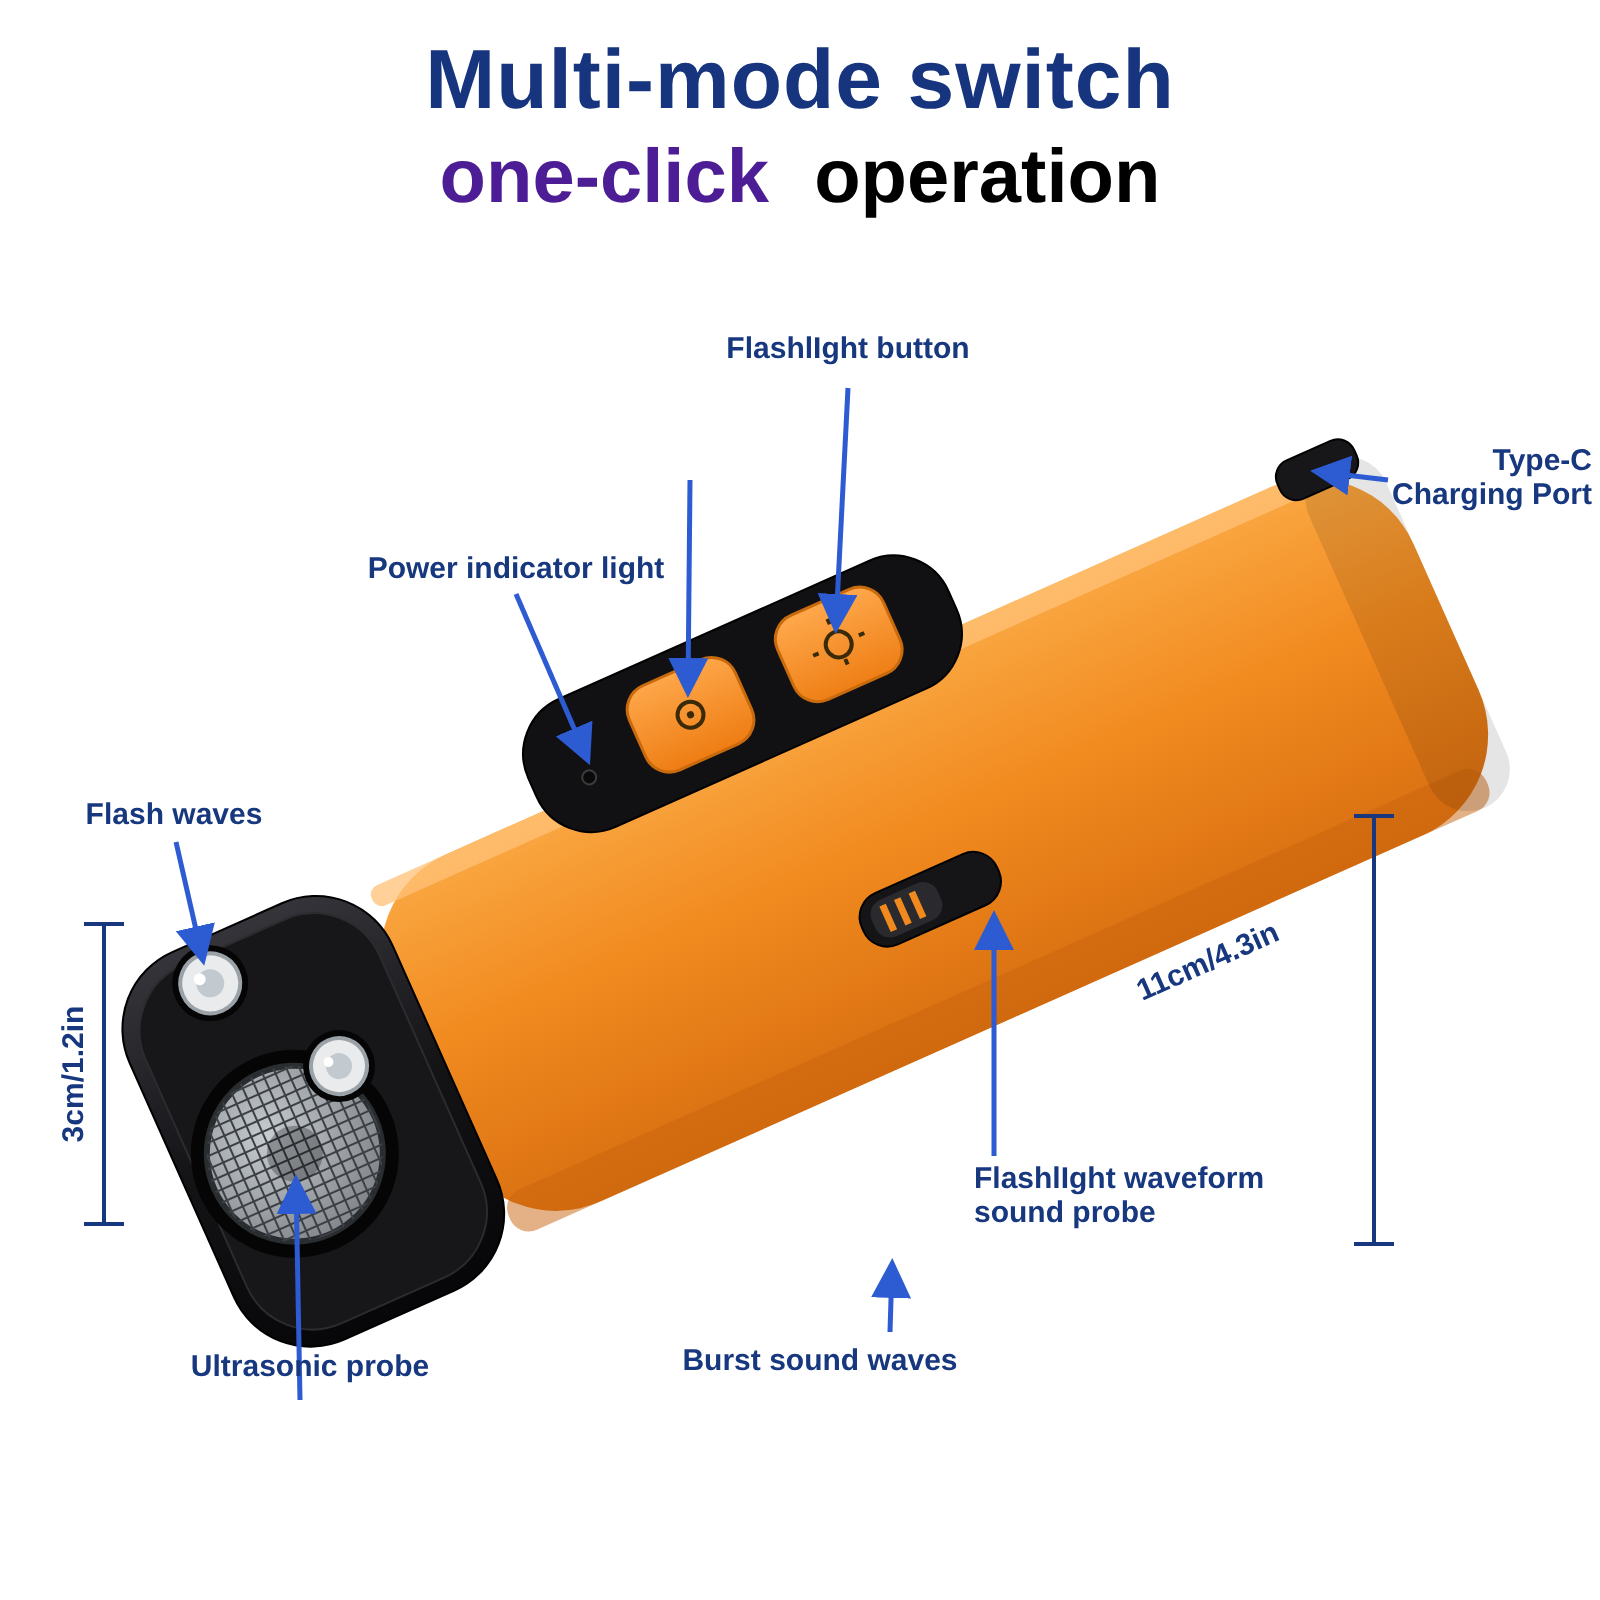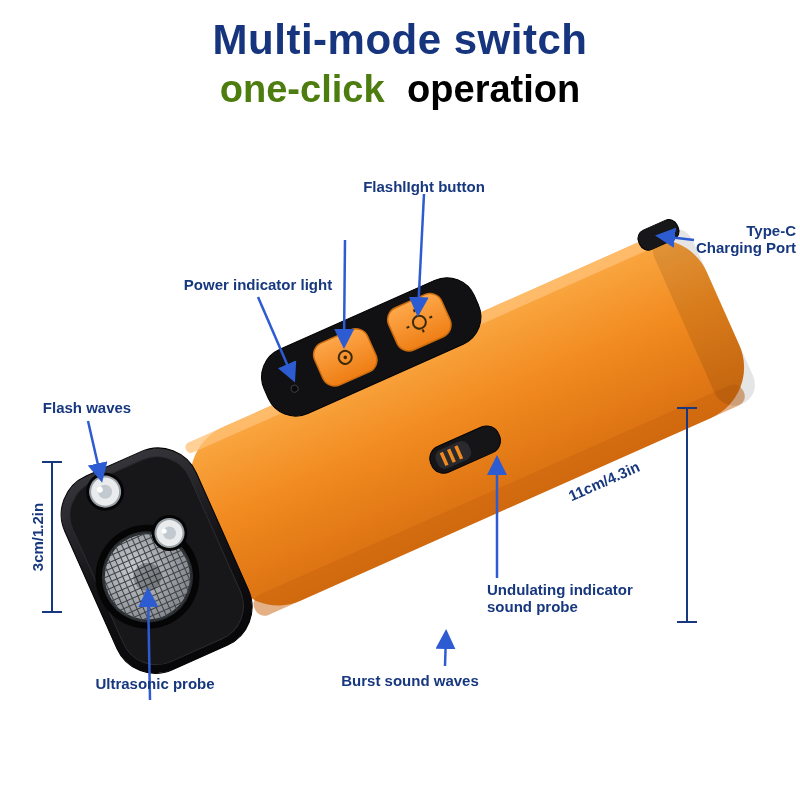--- a/index.html
+++ b/index.html
@@ -4,28 +4,28 @@
 <style>
   html,body { margin:0; padding:0; background:#ffffff; }
   .stage {
     position:relative; width:800px; height:800px; background:#ffffff;
     font-family:"Liberation Sans", sans-serif; overflow:hidden;padding-left:24px;
   }
   .art { position:absolute; left:0; top:0; }
   .title { position:absolute; top:16px; left:0; width:800px; text-align:center; font-weight:bold; }
   .t1 { font-size:42px; color:#16357e; letter-spacing:0.5px; }
   .t2 { font-size:38px; margin-top:4px; }
-  .t2 .accent { color:#4d7c0f; }
+  .t2 .accent { color:#4c1d95; }
   .t2 .rest { color:#000000; margin-left:12px; }
   .lbl {
     position:absolute; color:#17387f; font-weight:bold; font-size:15px;
     line-height:17px; white-space:nowrap;
   }
   .ctr { transform:translateX(-50%); text-align:center; }
-  #lbl-flashlight { left:424px; top:178px; }
+  #lbl-flashlight { left:424px; top:166px; }
   #lbl-ultrasonic { left:345px; top:196px; }
   #lbl-power      { left:258px; top:276px; }
   #lbl-typec      { left:696px; top:222px; text-align:right; }
   #lbl-flashlamp  { left:87px;  top:399px; }
   #lbl-probe      { left:155px; top:675px; }
   #lbl-stable     { left:410px; top:672px; }
   #lbl-undul      { left:487px; top:581px; text-align:left; }
   #lbl-dim-height { left:37px;  top:537px; transform:translate(-50%,-50%) rotate(-90deg); }
   #lbl-dim-length { left:604px; top:481px; transform:translate(-50%,-50%) rotate(-24deg); }
 </style>
@@ -153,21 +153,21 @@
     <div>Charging Port</div>
   </div>
 
   <div class="lbl ctr" id="lbl-flashlamp">Flash waves</div>
 
   <div class="lbl ctr" id="lbl-probe">Ultrasonic probe</div>
 
   <div class="lbl ctr" id="lbl-stable">Burst sound waves</div>
 
   <div class="lbl" id="lbl-undul">
-    <div>Undulating indicator</div>
+    <div>FlashlIght waveform</div>
     <div>sound probe</div>
   </div>
 
   <div class="lbl" id="lbl-dim-height">3cm/1.2in</div>
 
   <div class="lbl" id="lbl-dim-length">11cm/4.3in</div>
 
 </div>
 
 </body></html>

